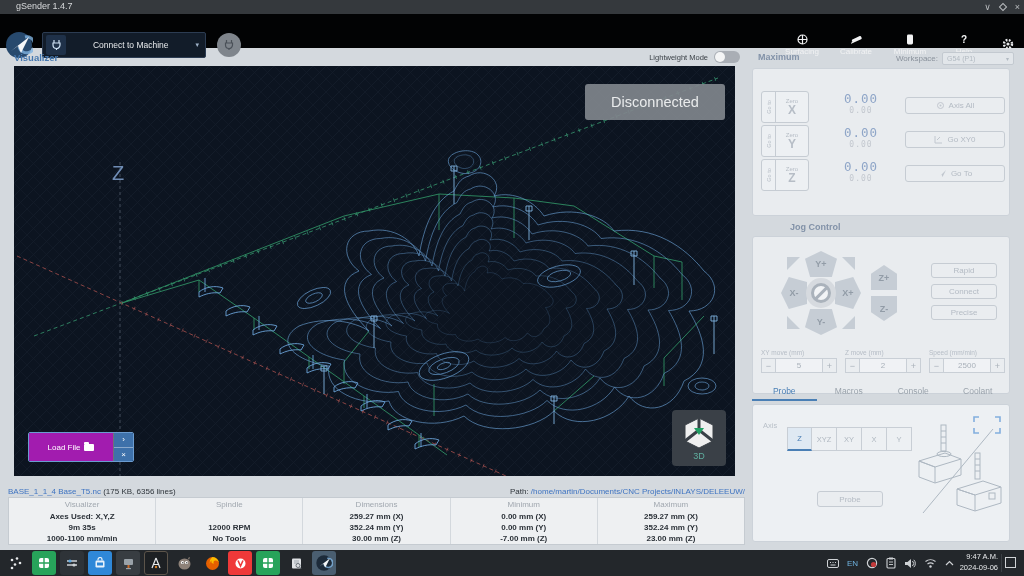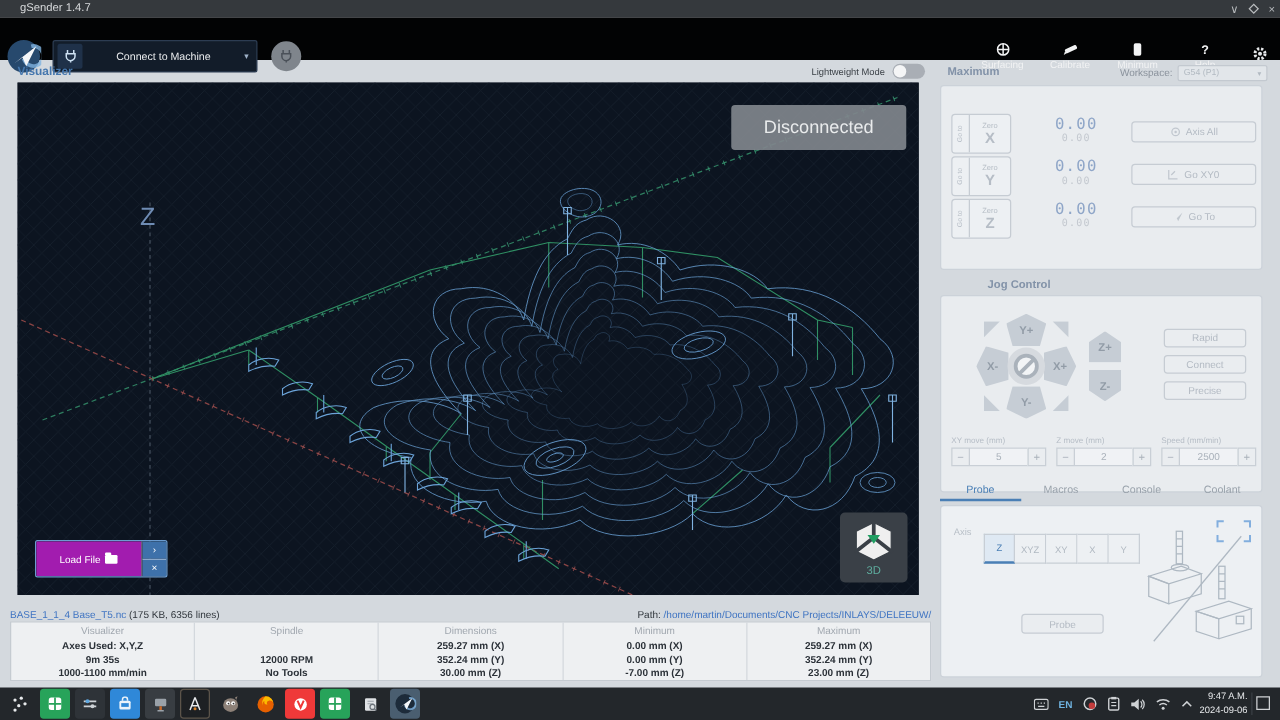--- a/index.html
+++ b/index.html
@@ -111,21 +111,21 @@
   .seg:first-child { border-left:1px solid #c8ced5; }
   .seg.active { background:#dfe9f3; color:#4a7fb5; border-bottom:2px solid #4a7fb5; }
   .probe-btn { position:absolute; left:64px; top:86px; width:66px; height:16px; border:1px solid #c6ccd3; background:#eaedf0; border-radius:3px; color:#b4bbc4; font-size:8px; display:flex; align-items:center; justify-content:center; }
 
   
   .taskbar { left:0; top:550px; width:1024px; height:26px; background:#23272b; display:flex; align-items:center; }
   .task-tile { width:24px; height:24px; margin-left:4px; border-radius:3px; display:flex; align-items:center; justify-content:center; }
   .task-tile.active { background:#4a5e70; }
   .task-tile.lighter { background:#383d42; }
   .tray { position:absolute; right:70px; top:0; height:26px; display:flex; align-items:center; gap:8px; }
-  .tray-lang { color:#6fb3e0; font-size:8px; font-weight:bold; }
+  .tray-lang { color:#6fb3e0; font-size:8px; font-weight:normal; }
   .clock { position:absolute; right:26px; top:2px; text-align:right; color:#e8eaec; font-size:7.5px; line-height:1.4; }
   .showdesk { position:absolute; right:8px; top:7px; width:11px; height:11px; border:1px solid #cfd2d5; }
   .tray-sep { position:absolute; right:22px; top:4px; width:1px; height:18px; background:#3a3f44; }
 </style>
 </head>
 <body>
 
 <div class="screen">
 
   <div class="abs titlebar">

